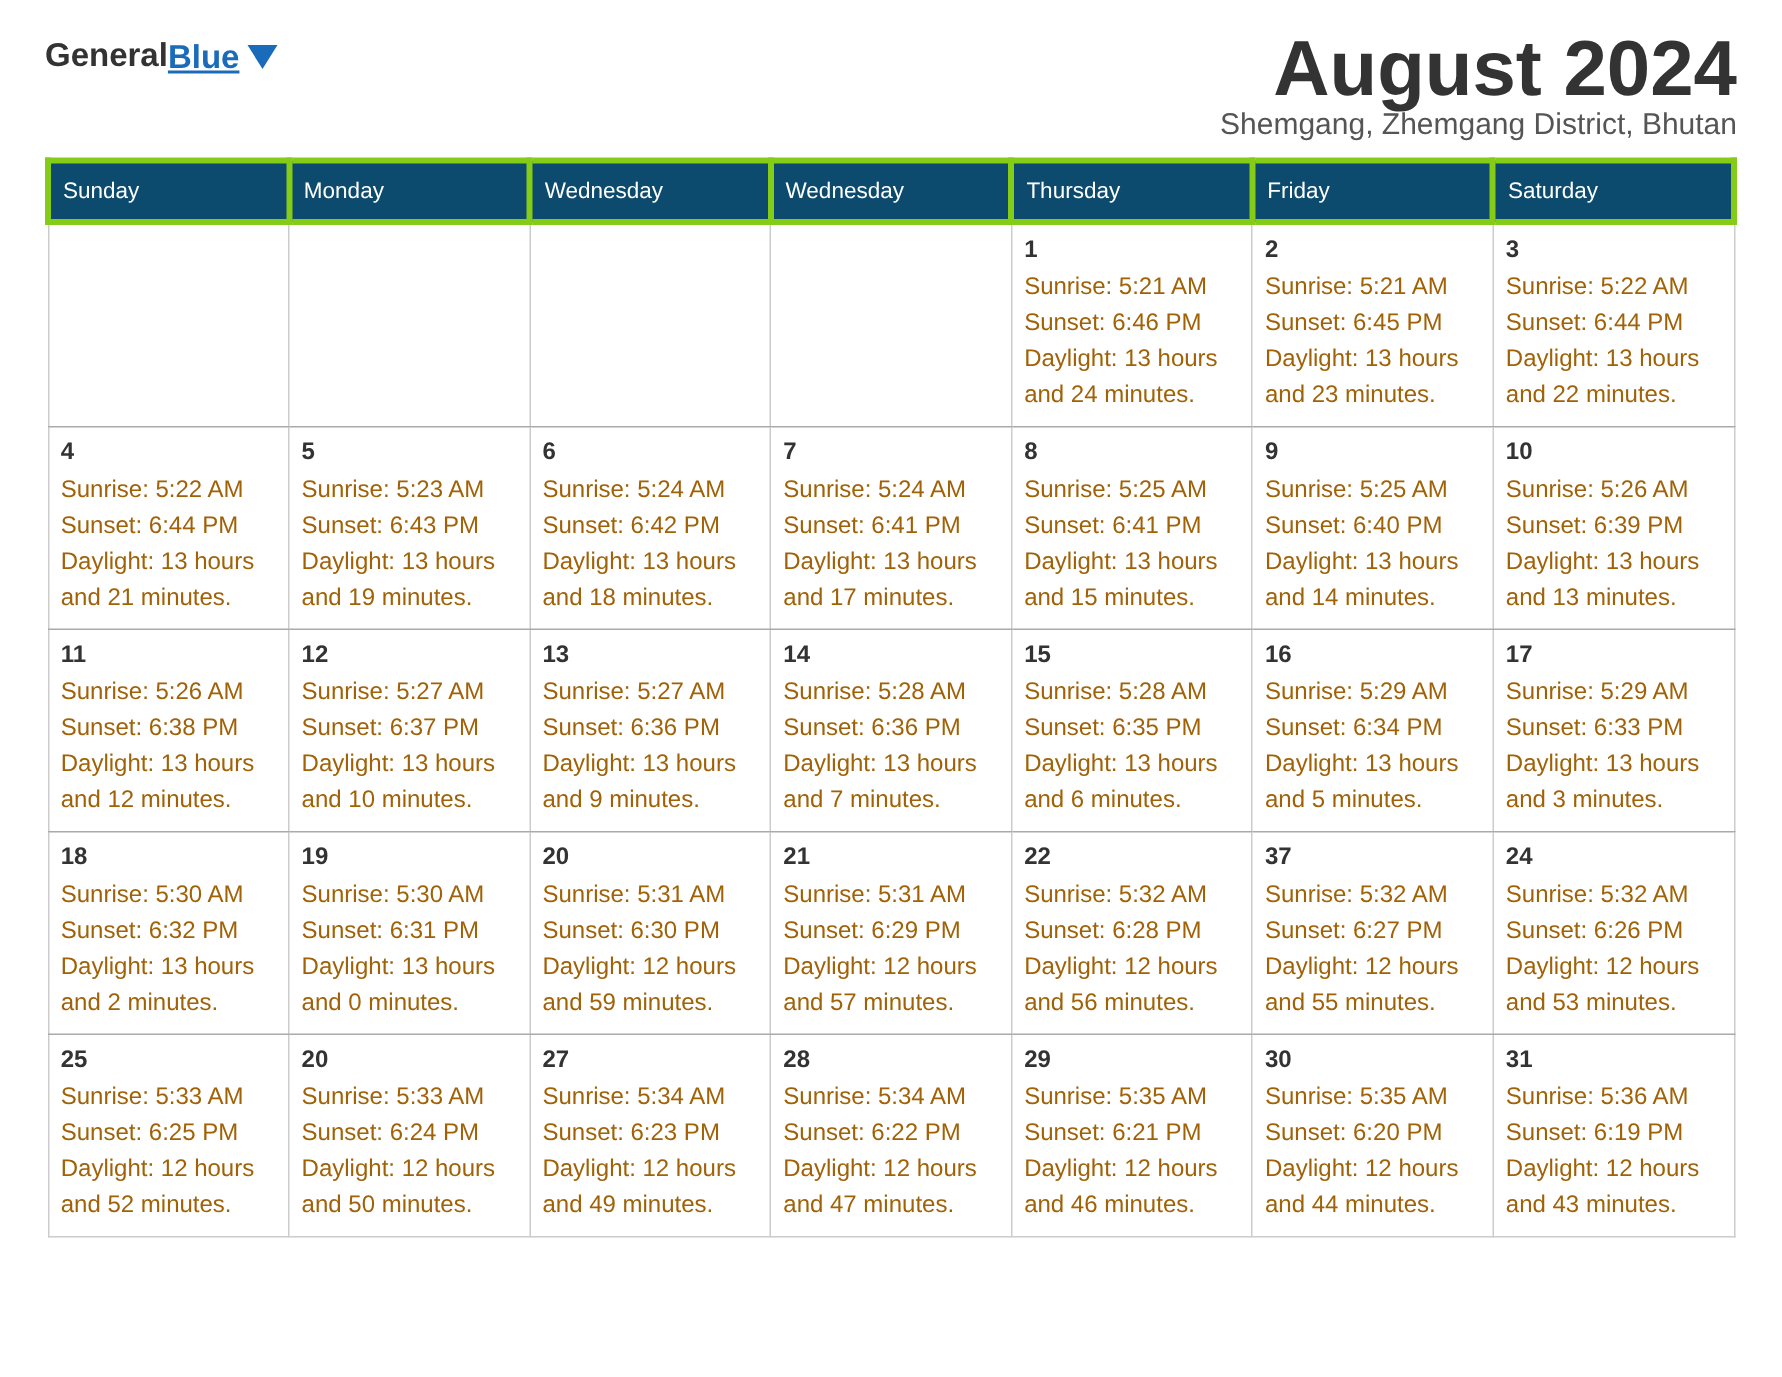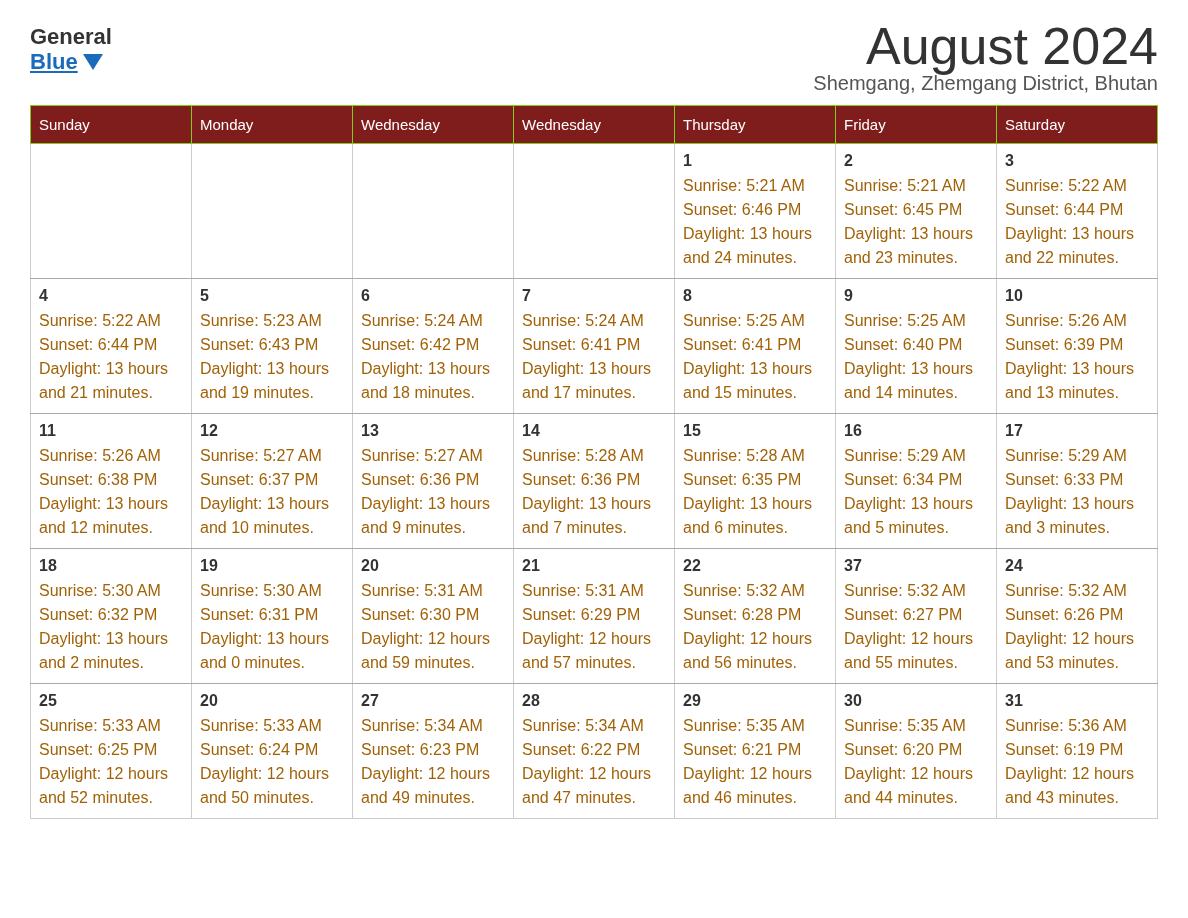--- a/index.html
+++ b/index.html
@@ -12,21 +12,21 @@
       min-height: 918px;
     }
     .header {
       display: flex;
       justify-content: space-between;
       align-items: flex-start;
       margin-bottom: 10px;
     }
     .logo {
       display: flex;
-      flex-direction: column;
+      flex-direction: row;
       align-items: flex-start;
       padding-top: 5px;
     }
     .logo-general {
       font-size: 22px;
       font-weight: bold;
       color: #333;
       line-height: 1.1;
     }
     .logo-blue {
@@ -45,42 +45,42 @@
       border-right: 10px solid transparent;
       border-top: 16px solid #1a6bba;
       display: inline-block;
       margin-left: 2px;
     }
     .title-area {
       text-align: right;
     }
     .month-title {
       font-size: 52px;
-      font-weight: normal;
+      font-weight: bold;
       color: #333;
       line-height: 1;
     }
     .location {
       font-size: 20px;
       color: #555;
       margin-top: 0;
     }
     .calendar {
       width: 100%;
       border-collapse: collapse;
       margin-top: 10px;
     }
     .calendar th {
-      background-color: #7f1d1d;
+      background-color: #0c4a6e;
       color: #fff;
       padding: 10px 8px;
       text-align: left;
       font-size: 15px;
       font-weight: normal;
-      border: 1px solid #84cc16;
+      border: 4px solid #84cc16;
     }
     .calendar td {
       border: 1px solid #ccc;
       vertical-align: top;
       padding: 8px;
       width: calc(100% / 7);
       min-height: 110px;
     }
     .day-number {
       font-size: 16px;

